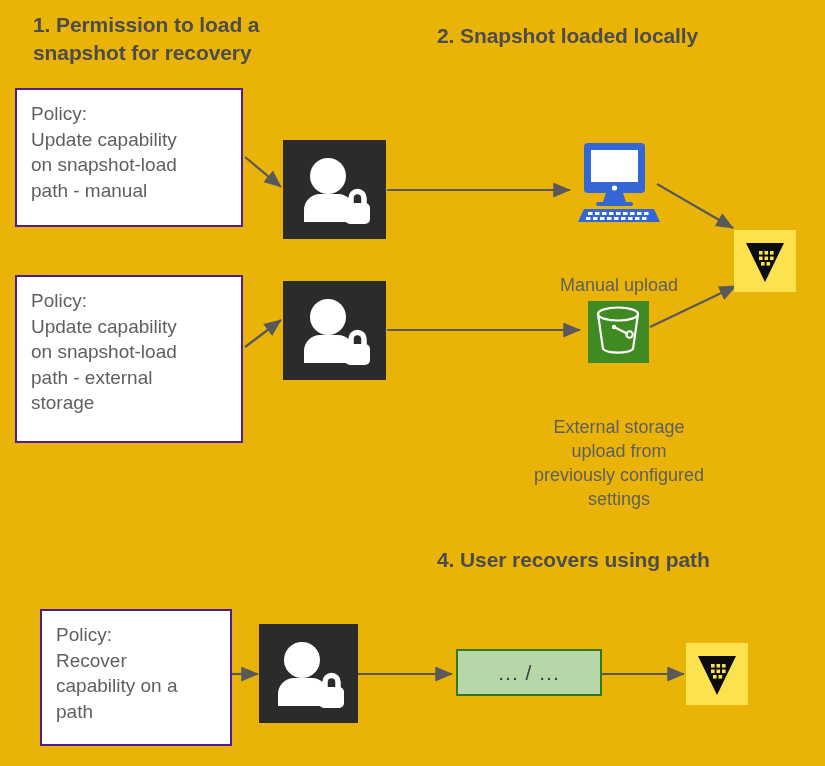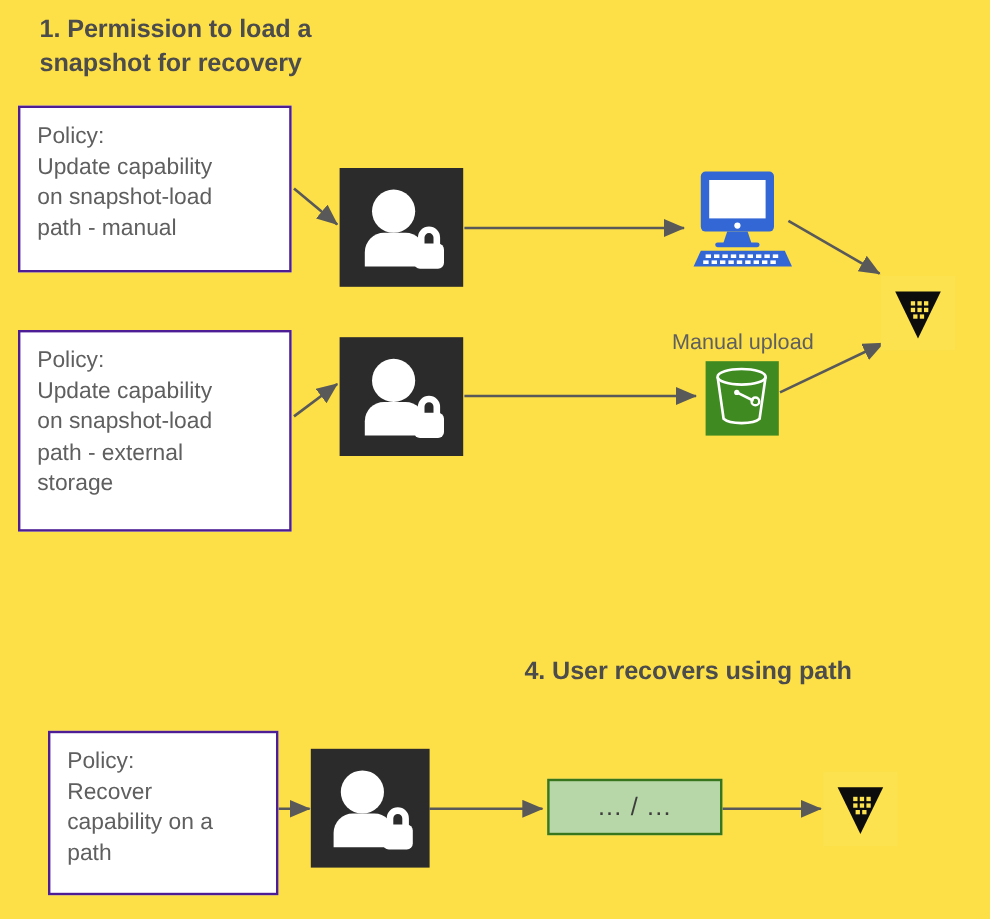--- a/index.html
+++ b/index.html
@@ -9,21 +9,21 @@
     background: #ffffff;
   }
   body {
     font-family: "Liberation Sans", sans-serif;
     -webkit-font-smoothing: antialiased;
   }
   #canvas {
     position: relative;
     width: 825px;
     height: 766px;
-    background: #fde047;
+    background: #eab308;
     overflow: hidden;
   }
   .abs { position: absolute; }
 
   
   .heading {
     font-weight: bold;
     font-size: 21px;
     line-height: 28px;
     color: #4c4c4c;
@@ -117,20 +117,21 @@
     <line x1="232" y1="674" x2="258" y2="674" stroke="#595959" stroke-width="2.2" marker-end="url(#ah)"></line>
 
     <line x1="358" y1="674" x2="452" y2="674" stroke="#595959" stroke-width="2.2" marker-end="url(#ah)"></line>
 
     <line x1="602" y1="674" x2="684" y2="674" stroke="#595959" stroke-width="2.2" marker-end="url(#ah)"></line>
   </svg>
 
   <div class="abs heading" style="left:33px; top:11px; width:300px;">1. Permission to load a
 snapshot for recovery</div>
 
+  <div class="abs heading" style="left:437px; top:22px; width:340px;">2. Snapshot loaded locally</div>
 
   <div class="abs policy-box" style="left:15px; top:88px; width:228px; height:139px;">
     <div class="policy-text">Policy:
 Update capability
 on snapshot-load
 path - manual</div>
   </div>
 
   <div class="abs person-icon" style="left:283px; top:140px; width:103px; height:99px;">
     <svg viewBox="0 0 103 99" width="103" height="99" xmlns="http://www.w3.org/2000/svg">
@@ -210,20 +211,24 @@
   <div class="abs bucket-box" style="left:588px; top:301px; width:61px; height:62px;">
     <svg viewBox="0 0 61 62" width="61" height="62" xmlns="http://www.w3.org/2000/svg">
       <ellipse cx="30" cy="13" rx="20" ry="6.5" fill="none" stroke="#ffffff" stroke-width="2.2"></ellipse>
       <path d="M10,13 L15,48 a16,5.5 0 0 0 30,0 L50,13" fill="none" stroke="#ffffff" stroke-width="2.2"></path>
       <path d="M26,26 L40,33" stroke="#ffffff" stroke-width="2.2" fill="none"></path>
       <circle cx="26" cy="26" r="2.2" fill="#ffffff"></circle>
       <circle cx="41.5" cy="33.5" r="3.2" fill="none" stroke="#ffffff" stroke-width="2"></circle>
     </svg>
   </div>
 
+  <div class="abs caption" style="left:500px; top:378px; width:238px;">External storage
+upload from
+previously configured
+settings</div>
 
 
   <div class="abs heading" style="left:437px; top:546px; width:340px;">4. User recovers using path</div>
 
   <div class="abs policy-box" style="left:40px; top:609px; width:192px; height:137px;">
     <div class="policy-text">Policy:
 Recover
 capability on a
 path</div>
   </div>

